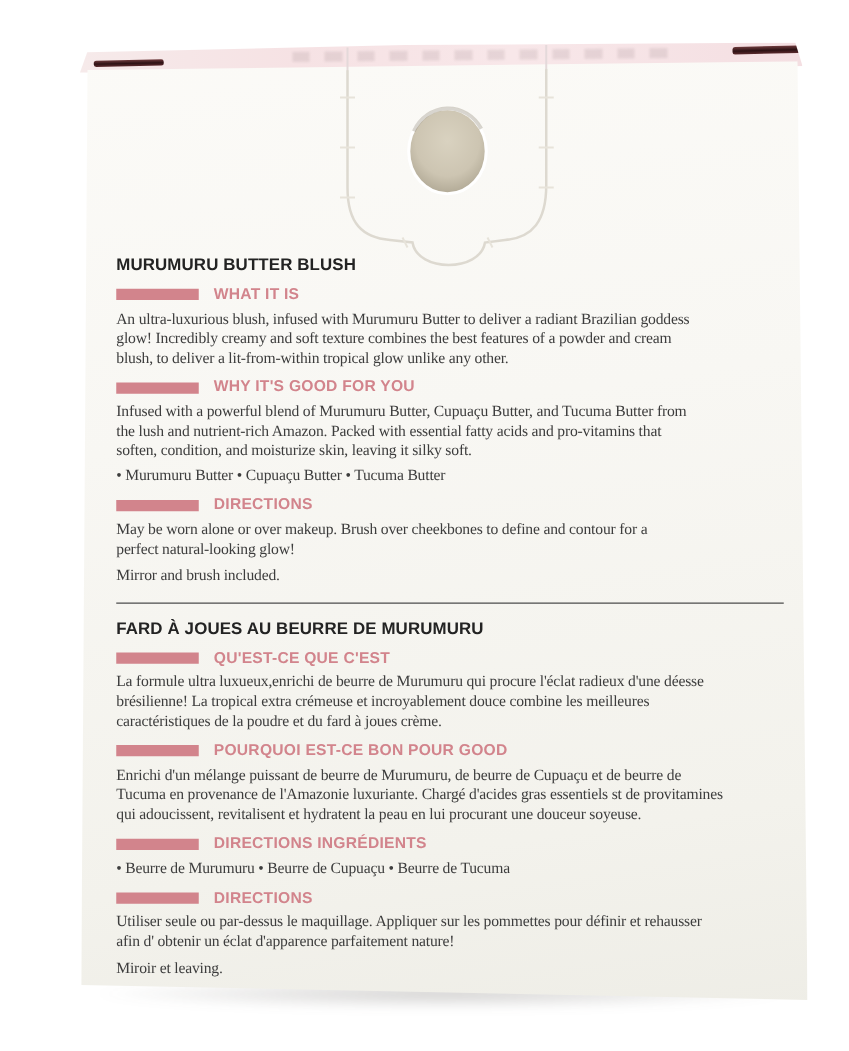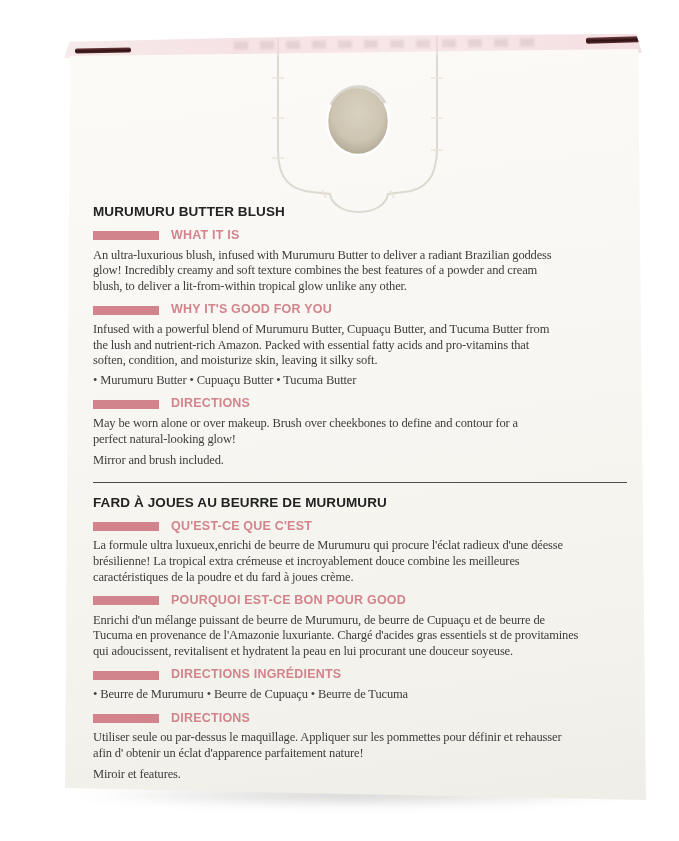--- a/index.html
+++ b/index.html
@@ -150,18 +150,18 @@
         <p class="body">• Beurre de Murumuru • Beurre de Cupuaçu • Beurre de Tucuma</p>
       </div>
 
       <div class="sec">
         <div class="sec-head">
           <span class="bar"></span>
           <span class="sec-label">DIRECTIONS</span>
         </div>
         <p class="body">Utiliser seule ou par-dessus le maquillage. Appliquer sur les pommettes pour définir et rehausser
 afin d' obtenir un éclat d'apparence parfaitement nature!</p>
-        <p class="note">Miroir et features.</p>
+        <p class="note">Miroir et leaving.</p>
       </div>
     </div>
 
   </div>
 </div>
 
 </body></html>

